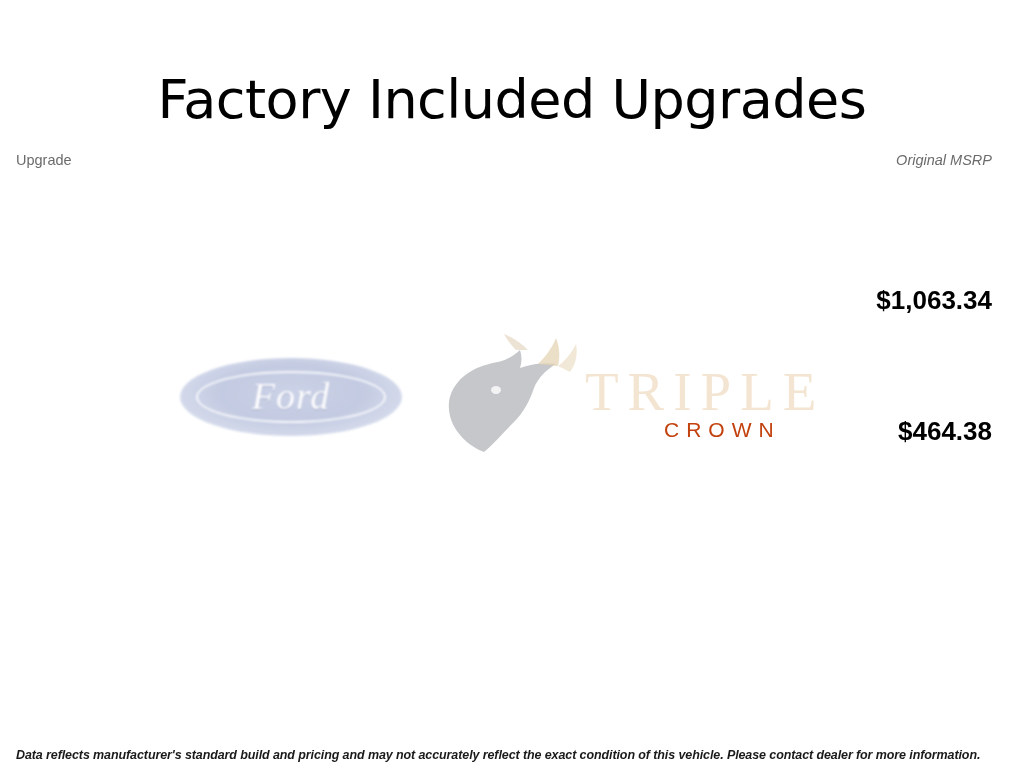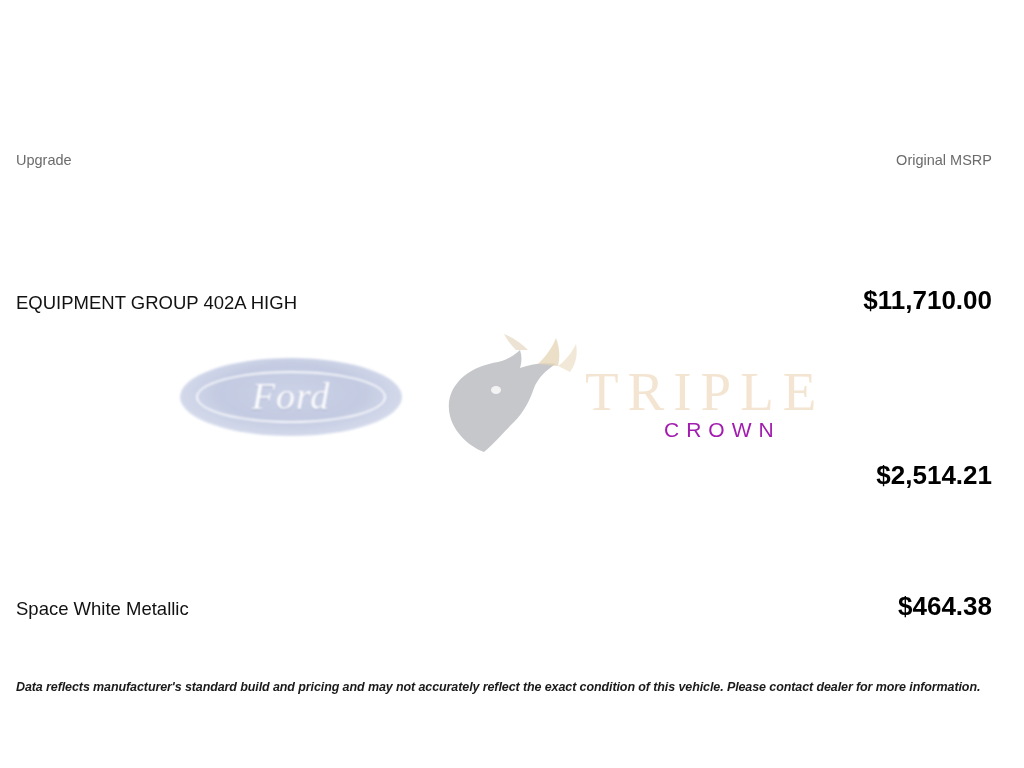--- a/index.html
+++ b/index.html
@@ -89,21 +89,21 @@
     opacity: .95;
     filter: blur(.5px);
   }
   .wm-crown {
     position: absolute;
     left: 664px;
     top: 100px;
     font-family: "Liberation Sans", sans-serif;
     font-size: 21px;
     letter-spacing: 7px;
-    color: #a21caf;
+    color: #c2410c;
     filter: blur(.4px);
   }
 
   
   .title {
     position: absolute;
     left: 0;
     top: 32px;
     width: 1024px;
     text-align: center;
@@ -126,21 +126,21 @@
     height: 36px;
     text-align: center;
   }
   .head-left, .head-right {
     position: absolute;
     top: 0;
     font-size: 14.5px;
     color: #6b6b6b;
   }
   .head-left { left: 0; }
-  .head-right { right: 0; }
+  .head-right { right: 0; font-style: italic; }
 
   .row {
     position: relative;
     height: 175px;
   }
   .row-label {
     position: absolute;
     left: 0;
     top: 104px;
     font-size: 18.5px;
@@ -157,21 +157,21 @@
     white-space: nowrap;
   }
 
   .row.last { height: 120px; }
   .row.last .row-label { top: 60px; }
   .row.last .row-price { top: 53px; }
 
   .disclaimer {
     position: absolute;
     left: 16px;
-    top: 680px;
+    top: 748px;
     width: 992px;
     font-size: 12.5px;
     font-style: italic;
     font-weight: bold;
     color: #1a1a1a;
     letter-spacing: -0.1px;
   }
 </style>
 </head>
 <body>
@@ -191,39 +191,35 @@
         <path d="M148 32 C156 26 162 18 166 10 C168 20 166 30 160 38 Z" fill="#d8bf92" opacity=".7"></path>
         <path d="M106 16 C100 10 96 4 94 0 C104 4 112 10 118 16 Z" fill="#cbb184" opacity=".7"></path>
       </g>
       <ellipse cx="86" cy="56" rx="5" ry="4" fill="#ffffff" opacity=".8"></ellipse>
     </svg>
 
     <div class="wm-triple">TRIPLE</div>
     <div class="wm-crown">CROWN</div>
   </div>
 
+  <h1 class="title">Factory Included Upgrades</h1>
 
   <div class="table">
 
     <div class="head-row">
       <div class="head-left">Upgrade</div>
       <div class="head-right">Original MSRP</div>
     </div>
 
+
     <div class="row">
-      <div class="row-label">EQUIPMENT GROUP 402A HIGH</div>
-      <div class="row-price">$11,710.00</div>
-    </div>
-
-    <div class="row">
-      <div class="row-price">$2,514.21</div>
+      <div class="row-price">$1,063.34</div>
     </div>
 
     <div class="row last">
-      <div class="row-label">Space White Metallic</div>
       <div class="row-price">$464.38</div>
     </div>
 
   </div>
 
   <div class="disclaimer">Data reflects manufacturer's standard build and pricing and may not accurately reflect the exact condition of this vehicle. Please contact dealer for more information.</div>
 
 </div>
 
 </body></html>

